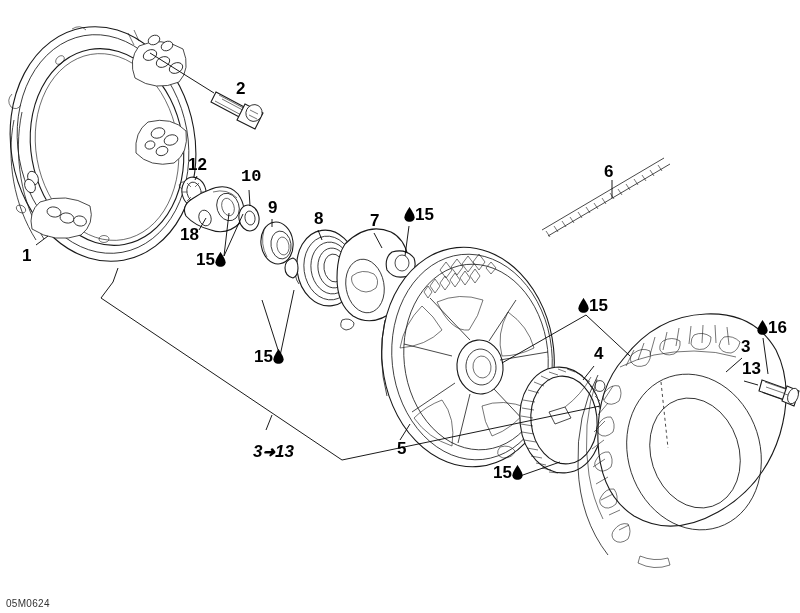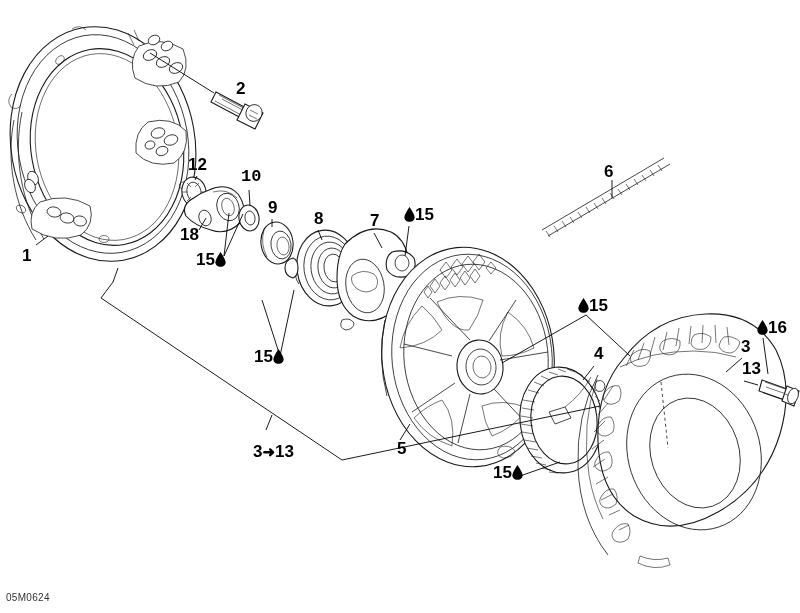--- a/index.html
+++ b/index.html
@@ -51,21 +51,21 @@
     font-family: "Liberation Sans", sans-serif;
     font-weight: bold;
     font-size: 31px;
     letter-spacing: 0px;
     color: #000000;
     white-space: nowrap;
   }
   .sheet-code {
     position: absolute;
     left: 6px;
-    bottom: 10px;
+    bottom: 4px;
     font-family: "Liberation Sans", sans-serif;
     font-size: 10px;
     color: #333333;
     letter-spacing: 0.3px;
     margin-top: 8px;
   }
   .drop {
     display: inline-block;
     vertical-align: -2px;
   }
@@ -390,20 +390,20 @@
           <path d="M5.5 0 C5.5 0 10.6 7.2 10.6 10.2 C10.6 13 8.3 14.8 5.5 14.8 C2.7 14.8 0.4 13 0.4 10.2 C0.4 7.2 5.5 0 5.5 0 Z" fill="#000000"></path>
         </svg></span>
   </div>
 
   <div class="callout" style="left:757px; top:319px;">
     <span class="drop"><svg width="11" height="15" viewBox="0 0 11 15">
           <path d="M5.5 0 C5.5 0 10.6 7.2 10.6 10.2 C10.6 13 8.3 14.8 5.5 14.8 C2.7 14.8 0.4 13 0.4 10.2 C0.4 7.2 5.5 0 5.5 0 Z" fill="#000000"></path>
         </svg></span><span>16</span>
   </div>
 
-  <div class="callout" style="left:253px; top:443px;">
+  <div class="callout" style="left:253px; top:443px;font-style:italic;">
     <span>3</span><span style="font-size:15px;">➜</span><span>13</span>
   </div>
 
 
   <div class="sheet-code">05M0624</div>
 
 </div>
 
 </body></html>

